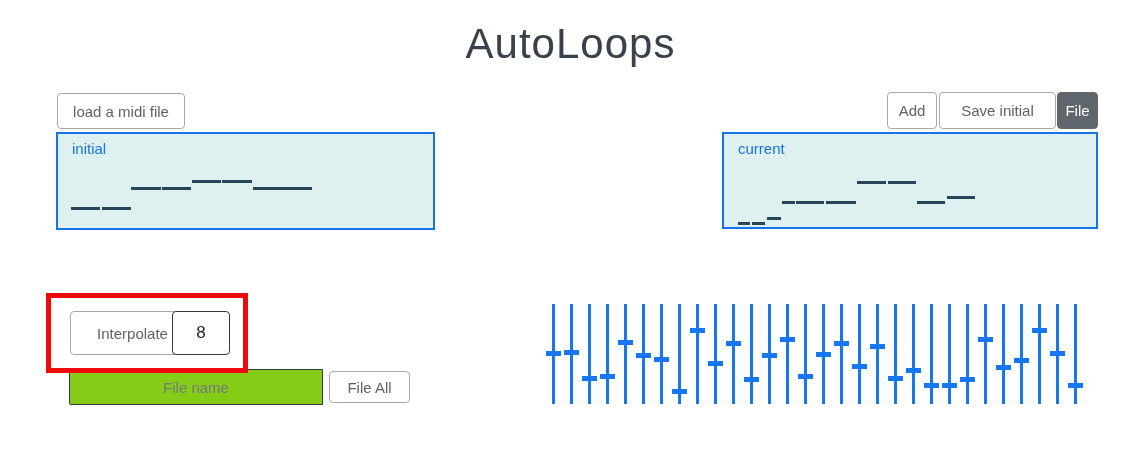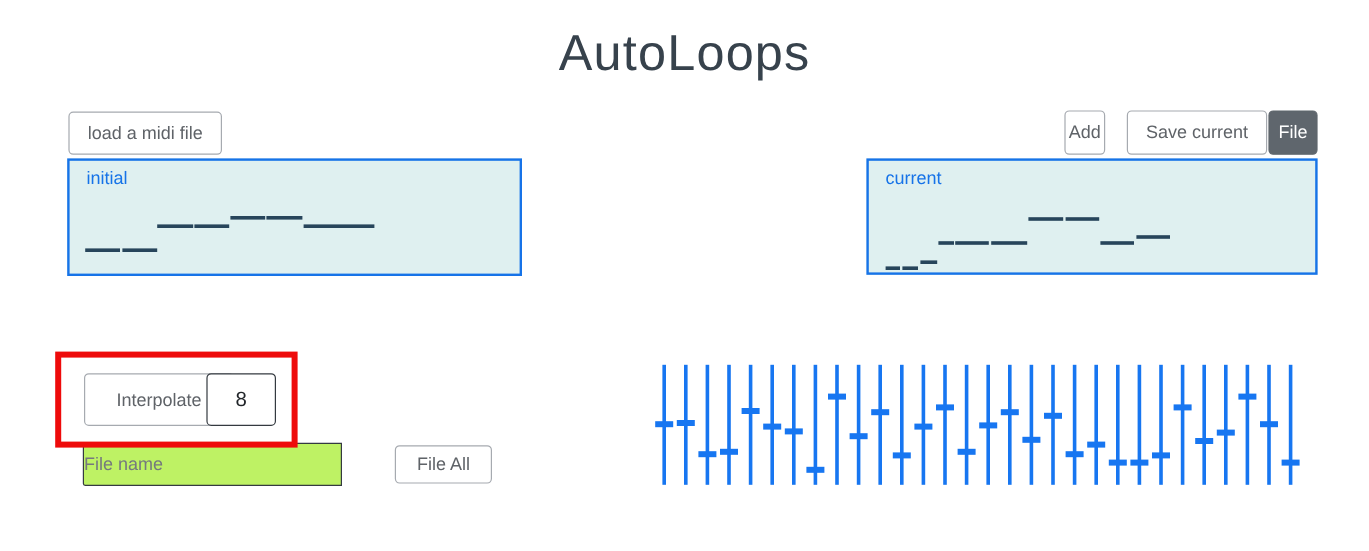--- a/index.html
+++ b/index.html
@@ -34,21 +34,21 @@
     border:1px solid var(--btn-border);
     border-radius:4px;
     color:var(--btn-text);
     font-size:15px;
     font-family:"Liberation Sans",sans-serif;
     display:flex;align-items:center;justify-content:center;
     cursor:pointer;
     white-space:nowrap;
   }
   .btn-load{left:57px;top:93px;width:128px;height:36px;}
-  .btn-add{left:887px;top:92px;width:34px;height:37px;}
+  .btn-add{left:887px;top:92px;width:50px;height:37px;}
   .btn-save-current{left:939px;top:92px;width:117px;height:37px;}
   .btn-play{
     left:1057px;top:92px;width:41px;height:37px;
     background:var(--play-bg);border-color:var(--play-bg);color:#fff;
   }
   .panel{
     position:absolute;
     background:var(--panel-bg);
     border:2px solid var(--accent-blue);
     text-align:right;
@@ -71,25 +71,25 @@
   .btn-interpolate{left:70px;top:311px;width:125px;height:44px;z-index:2;}
   .input-steps{
     position:absolute;left:172px;top:311px;width:58px;height:44px;
     border:1px solid var(--input-border);border-radius:4px;
     background:#fff;text-align:center;
     font-size:17px;color:#212529;
     font-family:"Liberation Sans",sans-serif;
     z-index:3;
   }
   .input-filename{
-    position:absolute;left:69px;top:369px;width:216px;height:36px;
+    position:absolute;left:69px;top:369px;width:254px;height:36px;
     border:1px solid var(--input-border);border-radius:2px 0 0 2px;
-    font-size:15px;color:#212529;
-    font-family:"Liberation Sans",sans-serif;
-    background:#bef264;
+    text-align:center;font-size:15px;color:#212529;
+    font-family:"Liberation Sans",sans-serif;
+    background:#84cc16;
   }
   .input-filename::placeholder{color:#75797e;opacity:1;}
   .btn-save-all{left:329px;top:371px;width:81px;height:32px;}
   .sliders{
     position:absolute;left:546px;top:304px;width:540px;height:100px;
   }
   .vslider{
     position:absolute;top:0;width:15px;height:100px;cursor:pointer;
   }
   .vtrack{
@@ -102,21 +102,21 @@
   }
 </style>
 </head>
 <body>
 
 <div class="page-title">AutoLoops</div>
 
 <button class="btn btn-load">load a midi file</button>
 
 <button class="btn btn-add">Add</button>
-<button class="btn btn-save-current">Save current</button>
+<button class="btn btn-save-current">Save initial</button>
 <button class="btn btn-play">File</button>
 
 <div class="panel panel-initial">
   <div class="panel-label">initial</div>
   <div></div>
 <div class="note" style="left: 13px; top: 73px; width: 29px;"></div>
     <div class="note" style="left: 44px; top: 73px; width: 29px;"></div>
     <div class="note" style="left: 73px; top: 53px; width: 30px;"></div>
     <div class="note" style="left: 104px; top: 53px; width: 29px;"></div>
     <div class="note" style="left: 134px; top: 46px; width: 29px;"></div>

